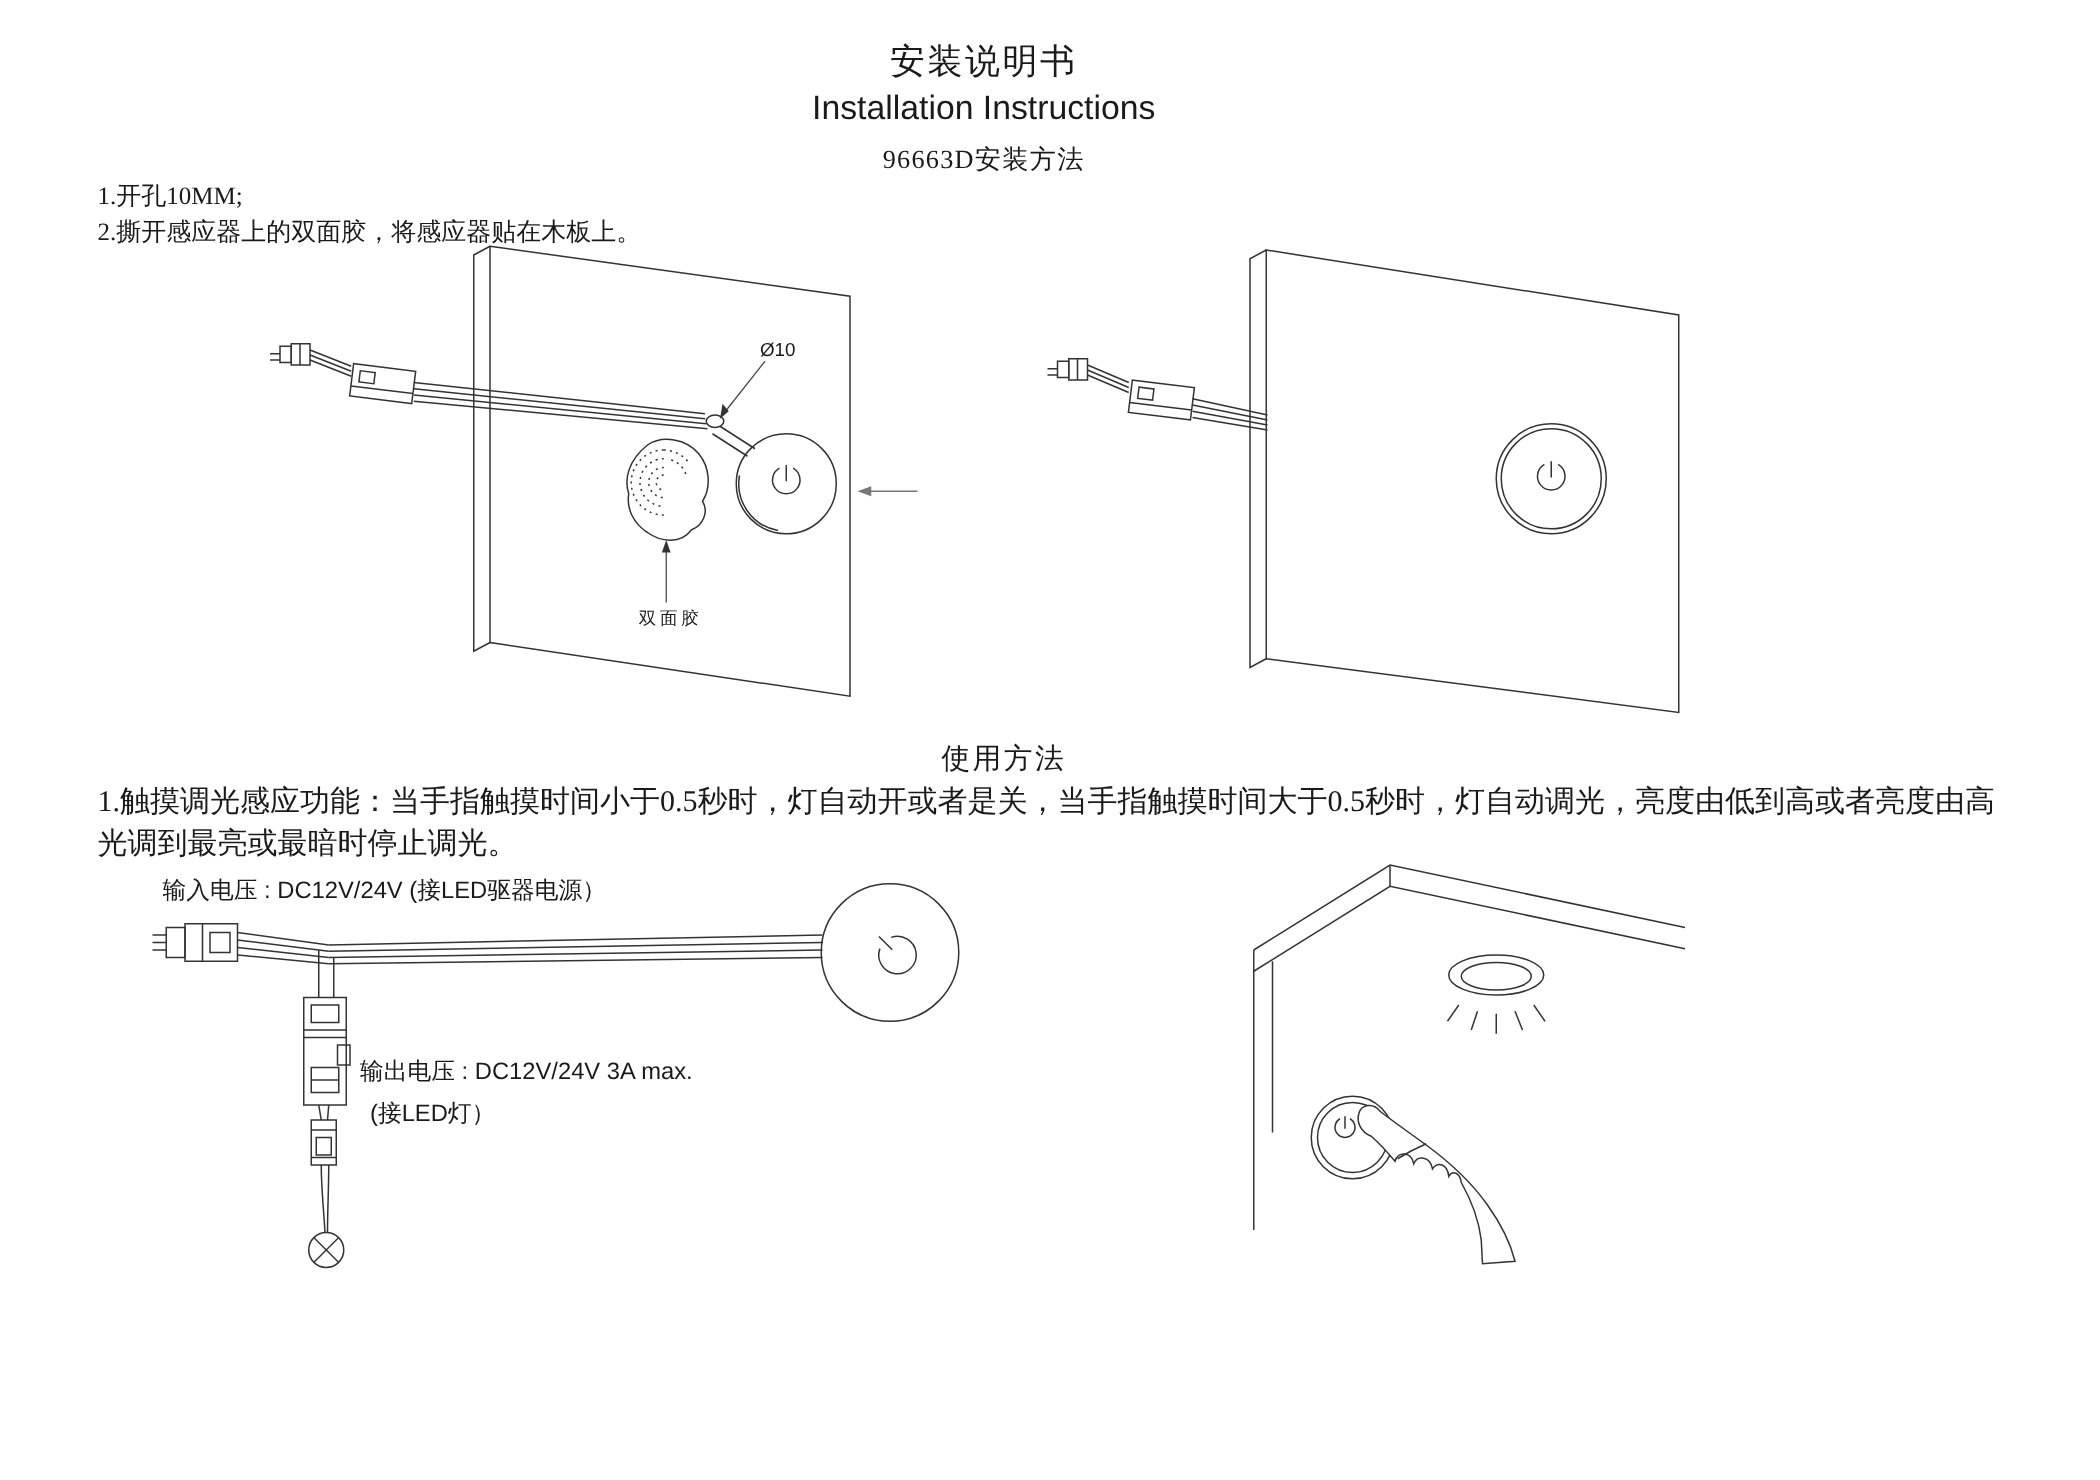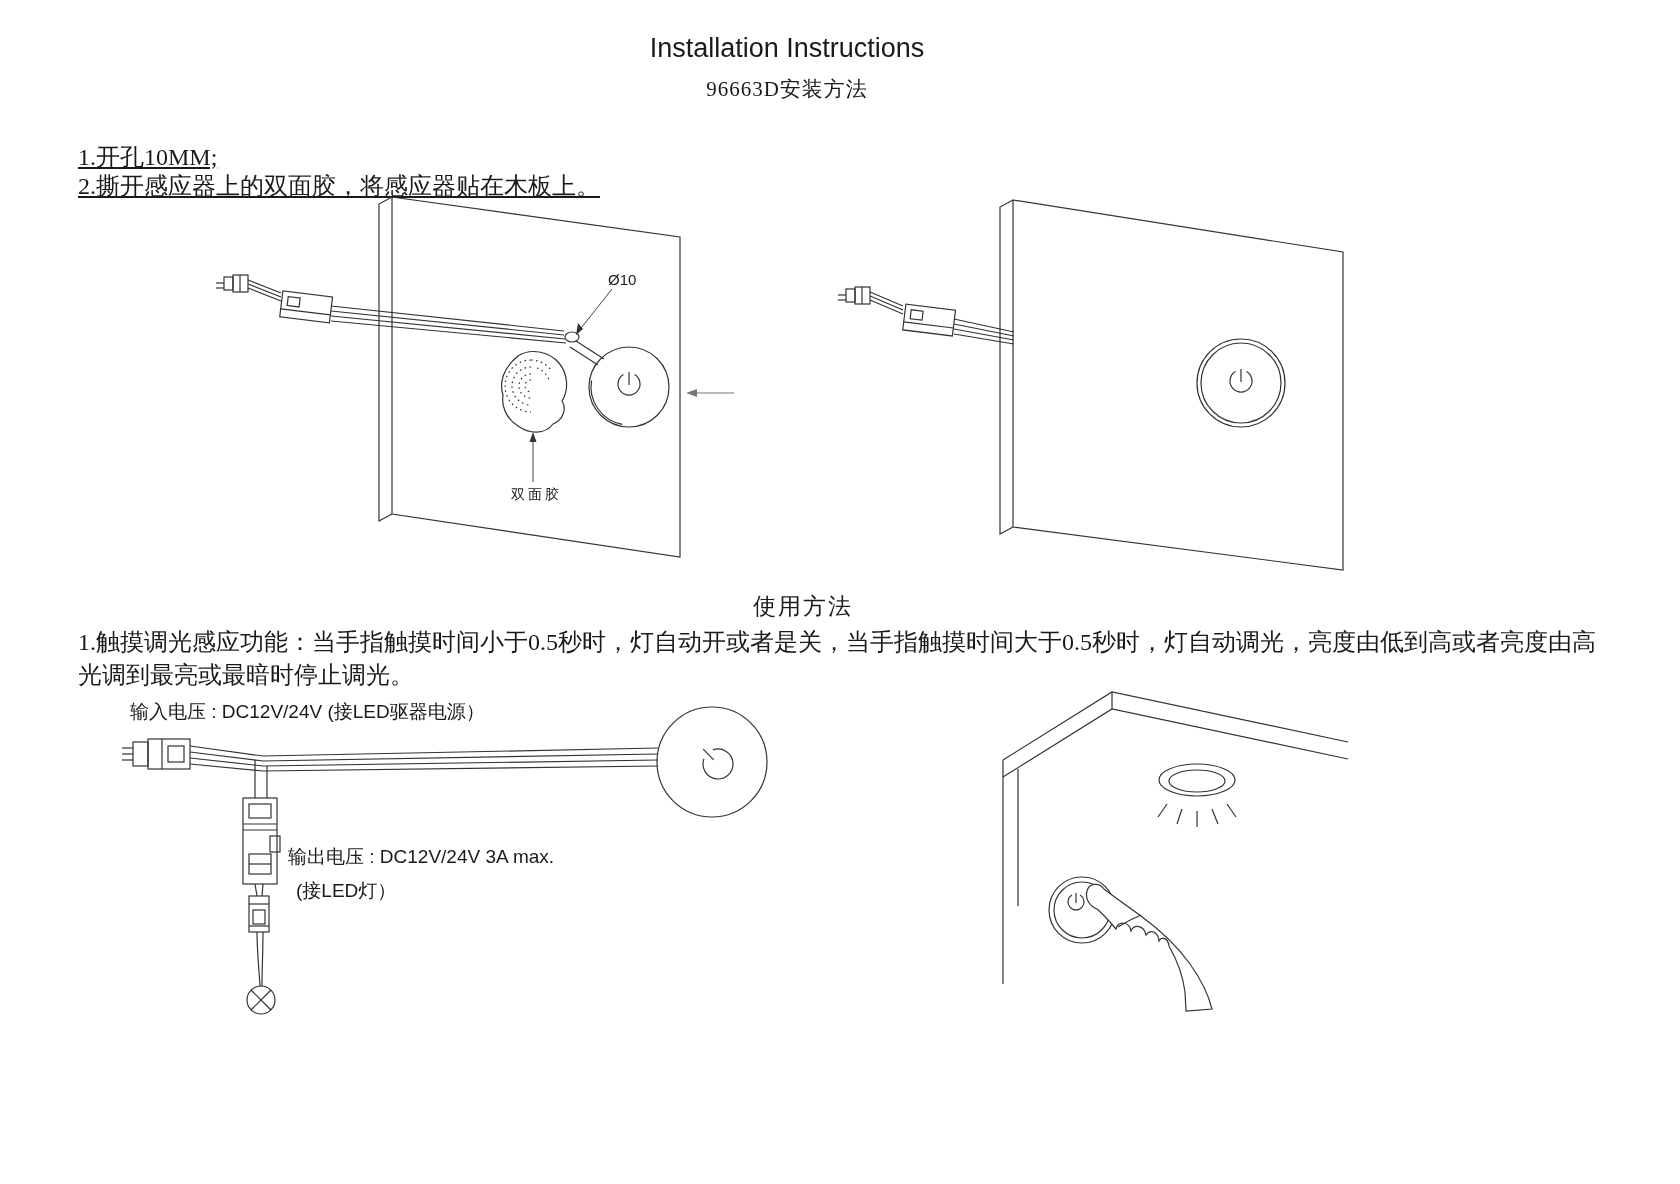--- a/index.html
+++ b/index.html
@@ -3,40 +3,41 @@
 <meta charset="utf-8">
 <style>
   html,body{margin:0;padding:0;background:#fff;}
   .page{position:relative;width:1680px;height:1184px;background:#ffffff;
         font-family:"Liberation Sans","DejaVu Sans",sans-serif;color:#1a1a1a;overflow:hidden;}
   .titles{position:absolute;left:0;top:30px;width:1574px;text-align:center;}
   .title-cn{font-size:28px;letter-spacing:2px;}
   .title-en{font-size:27px;margin-top:3px;}
   .model{font-size:21px;margin-top:11px;letter-spacing:1px;font-family:Liberation Serif, serif;}
   .steps{position:absolute;left:78px;top:143px;
-         font-family:"Liberation Serif","DejaVu Serif",serif;font-size:24px;line-height:29px;text-decoration:underline;}
+         font-family:"Liberation Serif","DejaVu Serif",serif;font-size:20px;line-height:29px;}
   .usage-heading{position:absolute;left:16px;top:591px;width:1574px;text-align:center;
          font-size:23px;letter-spacing:2px;}
   .usage-para{position:absolute;left:78px;top:626px;width:1600px;overflow:hidden;
          font-family:"Liberation Serif","DejaVu Serif",serif;font-size:24px;line-height:33px;}
   .usage-para div{white-space:nowrap;}
   svg{position:absolute;}
   svg text{font-family:"Liberation Sans","DejaVu Sans",sans-serif;fill:#1a1a1a;}
   .dlabel{font-size:14px;letter-spacing:3px;}
   .dlabel2{font-size:15px;}
   .wlabel{font-size:19px;}
   .ln{stroke:#333;fill:none;stroke-width:1.2;}
   .lnthin{stroke:#444;fill:none;stroke-width:1;}
 </style>
 </head>
 <body>
 
 <div class="page">
 
   <div class="titles">
+    <div class="title-cn">安装说明书</div>
     <div class="title-en">Installation Instructions</div>
     <div class="model">96663D安装方法</div>
   </div>
 
   <div class="steps">
     <div>1.开孔10MM;</div>
     <div>2.撕开感应器上的双面胶，将感应器贴在木板上。</div>
   </div>
 
   <svg style="left:215px;top:190px" width="530" height="400" viewBox="0 0 530 400">

